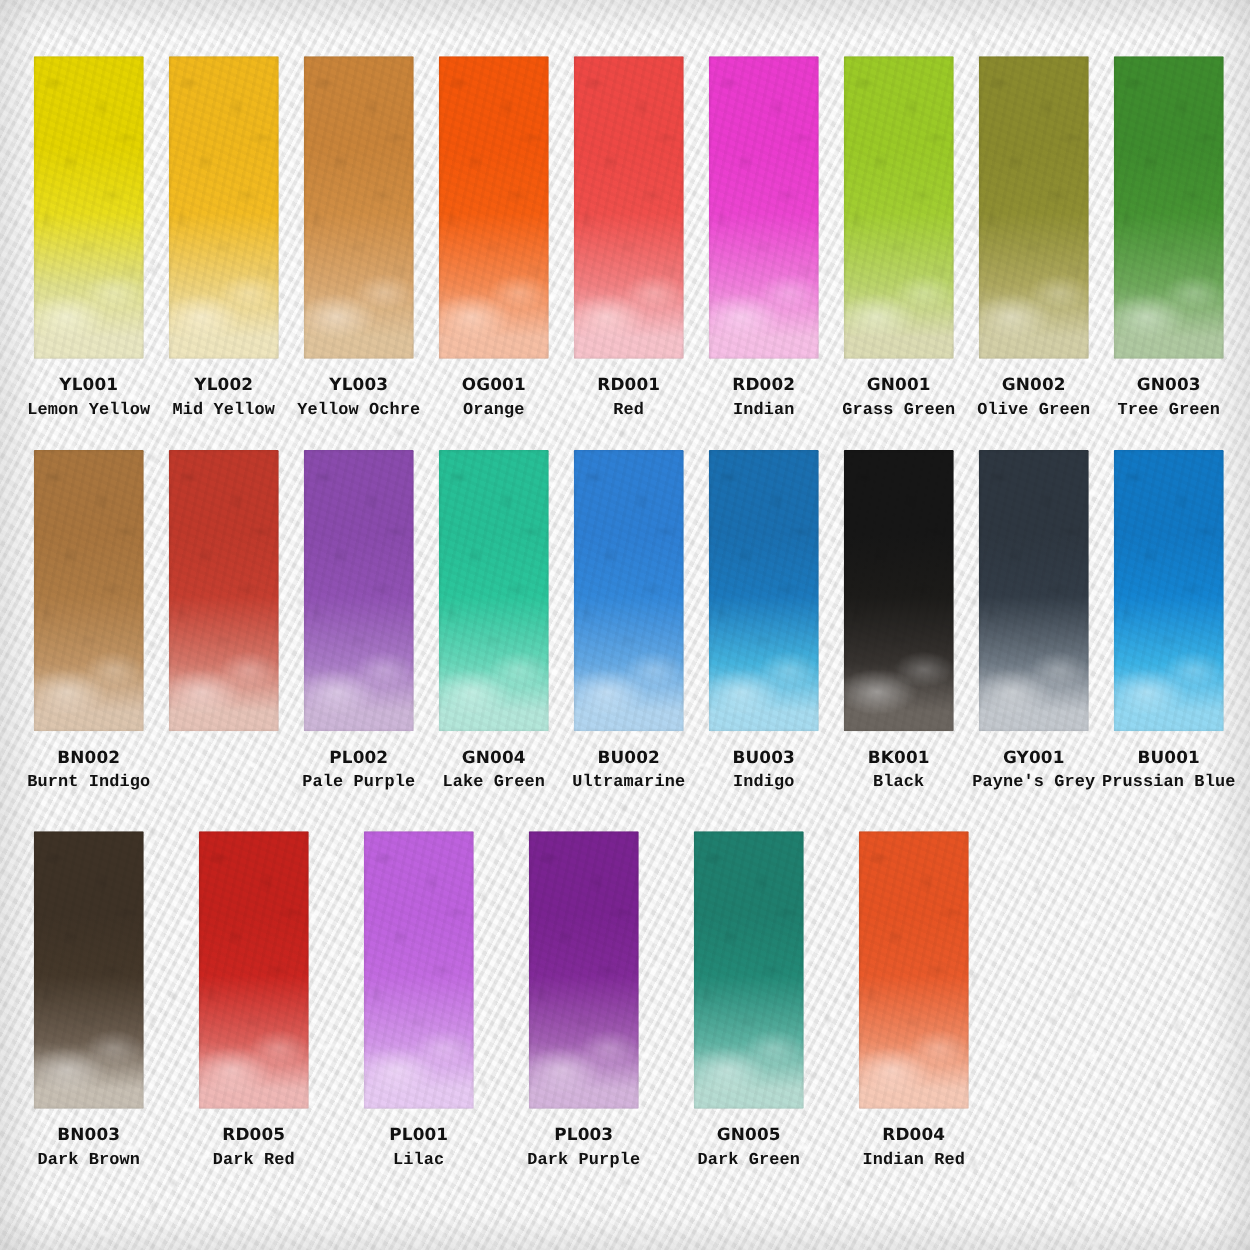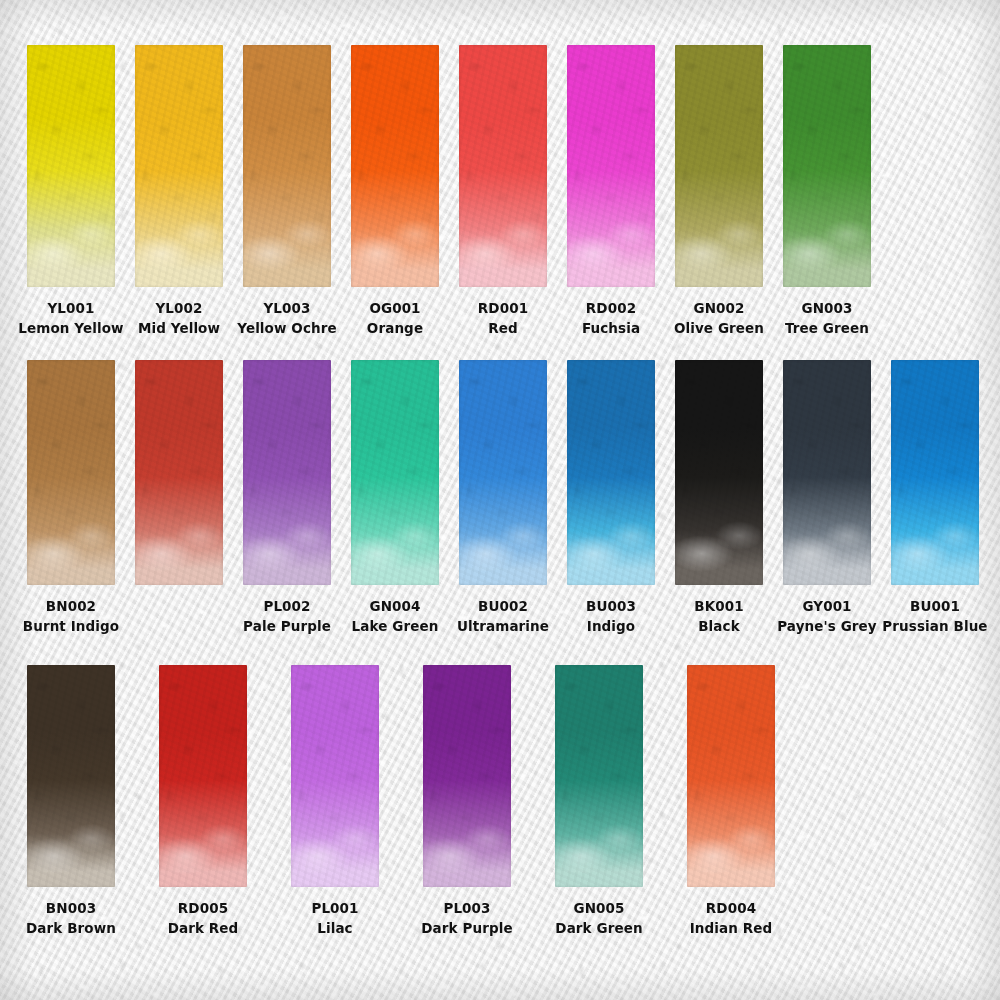--- a/index.html
+++ b/index.html
@@ -141,21 +141,21 @@
     margin-top: 12px;
     text-align: center;
     line-height: 1.48;
     color: #111;
     font-size: 13.5px;
     font-weight: bold;
     letter-spacing: .1px;
     white-space: nowrap;
   }
   .caption .code { display: block; }
-  .caption .pname { display: block; }
+  .caption .pname { display: block; font-family: Liberation Mono, monospace; }
 </style>
 </head>
 <body>
 
 <div id="paper"></div>
 <div id="vignette"></div>
 
 <div id="chart">
     <div class="swatch-row row-0">
       <div class="swatch-cell">
@@ -220,21 +220,33 @@
       </div>
       <div class="swatch-cell">
         <div class="paint">
           <div class="wash" style="background: linear-gradient(rgb(234, 59, 206) 0%, rgb(234, 59, 206) 30%, rgb(236, 69, 209) 52%, rgb(240, 127, 219) 76%, rgb(246, 191, 230) 93%, rgb(246, 191, 230) 100%);"></div>
           <div class="grain"></div>
           <div class="bloom"></div>
           <div class="edge"></div>
         </div>
         <div class="caption">
           <span class="code">RD002</span>
-          <span class="pname">Fuchsia</span>
+          <span class="pname">Indian</span>
+        </div>
+      </div>
+      <div class="swatch-cell">
+        <div class="paint">
+          <div class="wash" style="background: linear-gradient(rgb(155, 202, 39) 0%, rgb(155, 202, 39) 30%, rgb(162, 206, 50) 52%, rgb(187, 212, 108) 76%, rgb(220, 220, 180) 93%, rgb(220, 220, 180) 100%);"></div>
+          <div class="grain"></div>
+          <div class="bloom"></div>
+          <div class="edge"></div>
+        </div>
+        <div class="caption">
+          <span class="code">GN001</span>
+          <span class="pname">Grass Green</span>
         </div>
       </div>
       <div class="swatch-cell">
         <div class="paint">
           <div class="wash" style="background: linear-gradient(rgb(138, 138, 46) 0%, rgb(138, 138, 46) 30%, rgb(143, 143, 51) 52%, rgb(175, 169, 97) 76%, rgb(211, 207, 167) 93%, rgb(211, 207, 167) 100%);"></div>
           <div class="grain"></div>
           <div class="bloom"></div>
           <div class="edge"></div>
         </div>
         <div class="caption">

